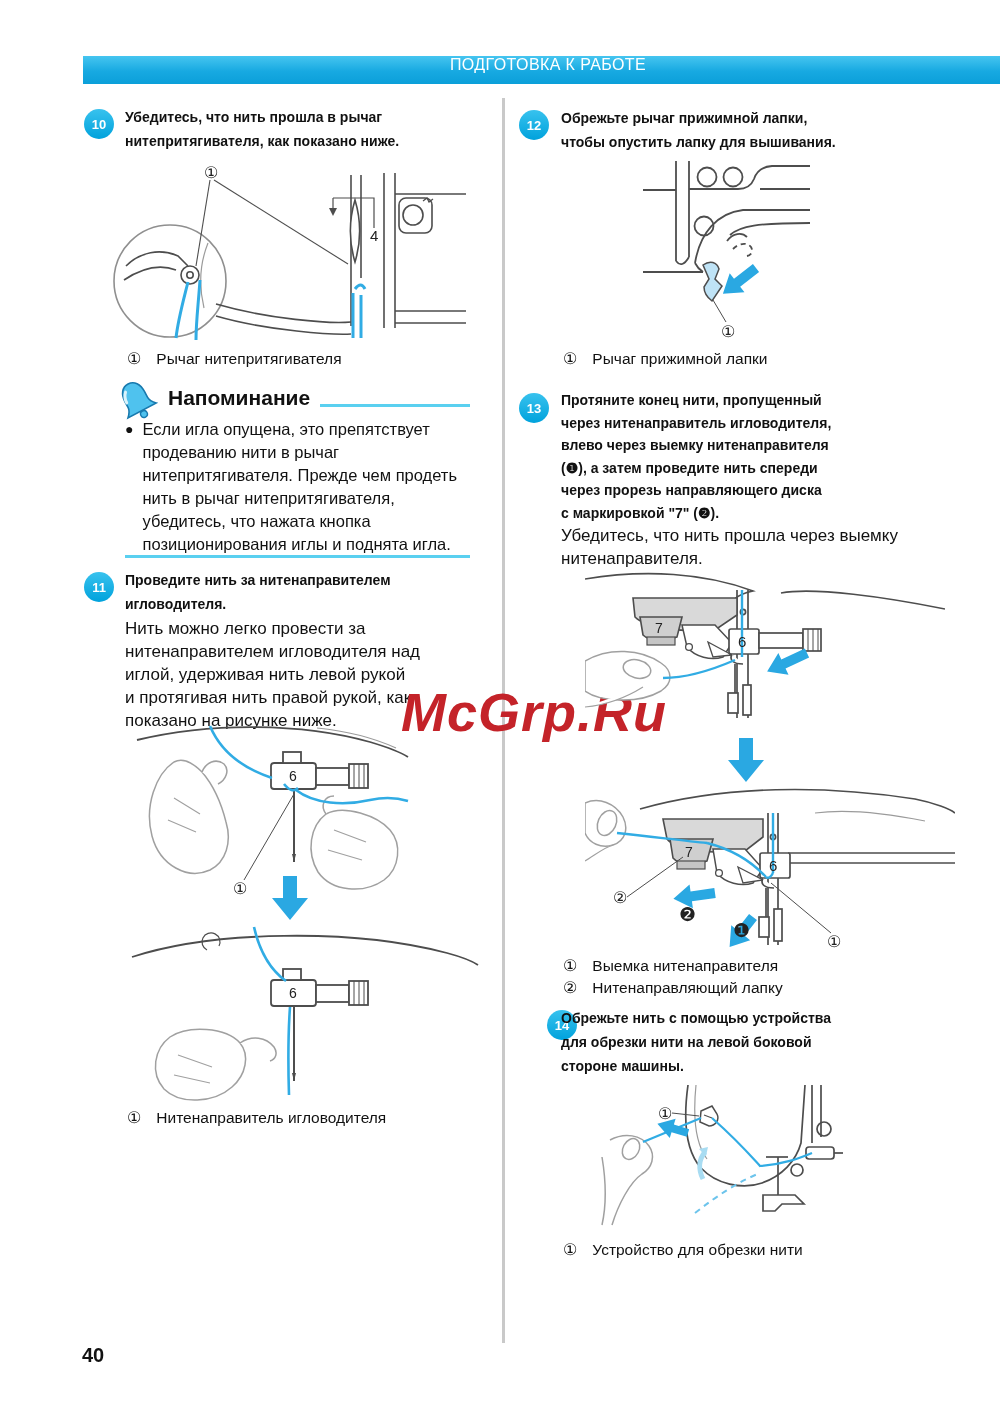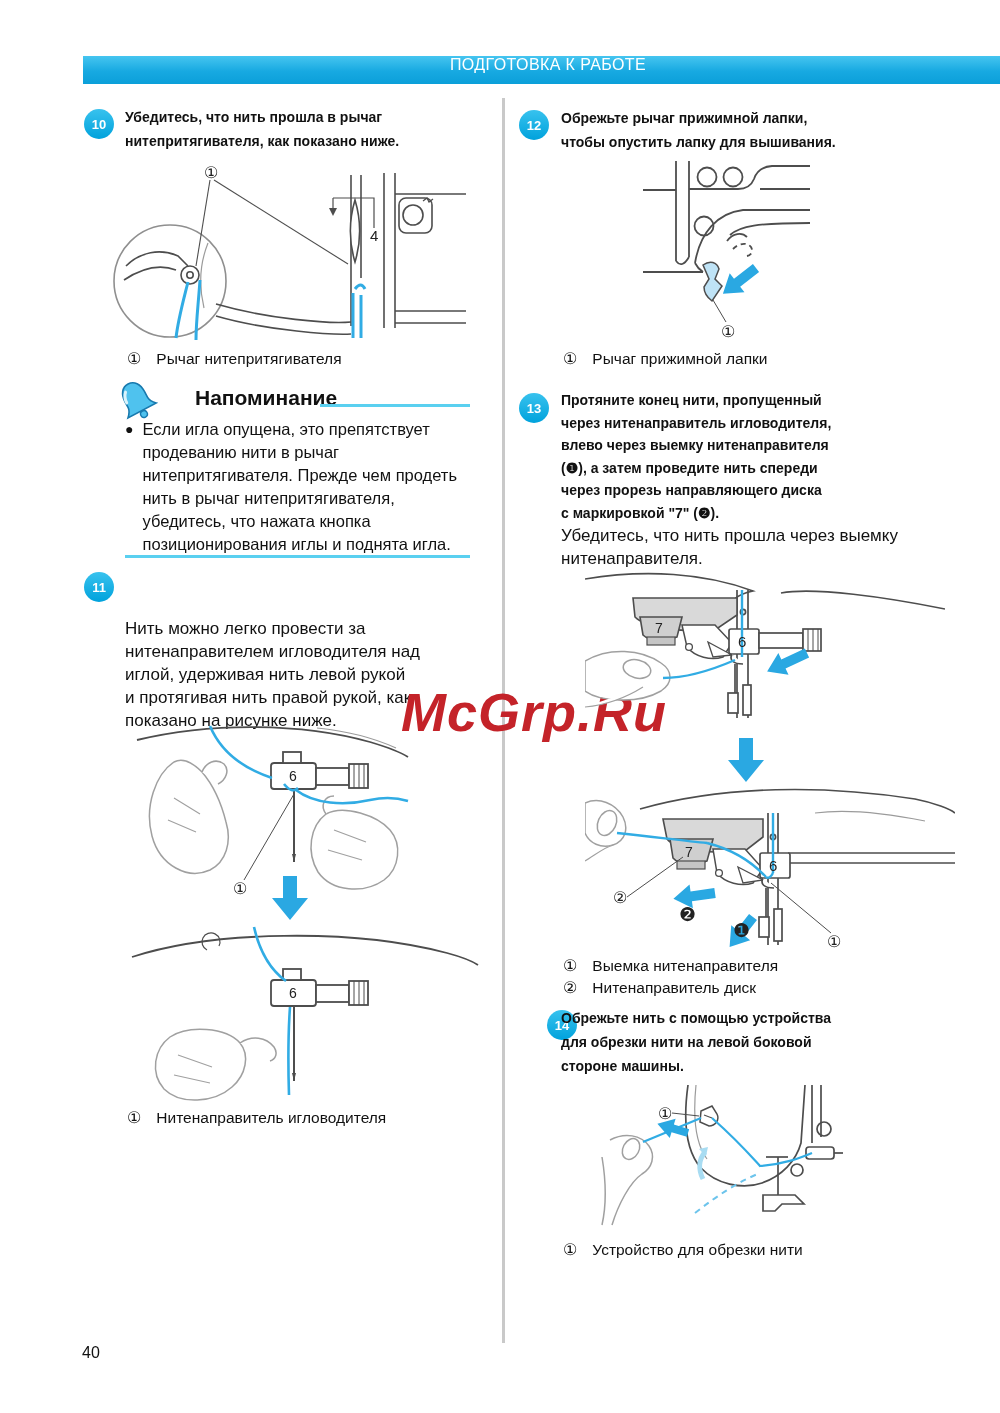--- a/index.html
+++ b/index.html
@@ -15,28 +15,28 @@
   .vdivider{position:absolute;left:502px;top:98px;width:2.5px;height:1245px;background:#c9c9c9;}
   
   .badge{position:absolute;width:30px;height:30px;border-radius:50%;
     background:linear-gradient(180deg,#38c2ee,#00a2dc);color:#fff;font-size:13px;font-weight:bold;
     display:flex;align-items:center;justify-content:center;}
   .heading{position:absolute;font-size:14px;font-weight:bold;line-height:24px;white-space:pre-line;}
   .body-text{position:absolute;font-size:17px;line-height:23px;white-space:pre-line;}
   .caption{position:absolute;display:flex;align-items:flex-start;font-size:15.5px;line-height:20px;}
   .cmark{margin-right:15px;font-size:16px;}
   
-  .rem-title{position:absolute;font-size:21px;font-weight:bold;margin-left:27px;}
+  .rem-title{position:absolute;font-size:21px;font-weight:bold;}
   .rem-line{position:absolute;height:3px;background:#5ad0f0;}
   .rem-row{position:absolute;display:flex;font-size:16.5px;line-height:23px;}
   .rem-bullet{margin-right:9px;font-size:14px;line-height:23px;}
   .rem-text{white-space:pre-line;}
   .watermark{position:absolute;left:401px;top:681px;font-size:54px;font-style:italic;font-weight:bold;
     color:#c42329;letter-spacing:1px;}
-  .page-number{position:absolute;left:82px;top:1344px;font-size:16px;}
+  .page-number{position:absolute;left:82px;top:1344px;font-size:20px;font-weight:bold;}
   .fig{position:absolute;}
   .fig text{font-family:"Liberation Sans",sans-serif;fill:#222;}
   .down-arrow{position:absolute;}
 </style>
 </head>
 <body>
 
 <div class="page">
 
   <div class="header-bar">
@@ -115,20 +115,22 @@
     <span class="rem-text">Если игла опущена, это препятствует
 продеванию нити в рычаг
 нитепритягивателя. Прежде чем продеть
 нить в рычаг нитепритягивателя,
 убедитесь, что нажата кнопка
 позиционирования иглы и поднята игла.</span>
   </div>
   <div class="rem-line" style="left:125px;top:555px;width:345px"></div>
 
   <div class="badge" style="left:84px;top:572px">11</div>
+  <div class="heading" style="left:125px;top:568px;width:365px">Проведите нить за нитенаправителем
+игловодителя.</div>
   <div class="body-text" style="left:125px;top:617px;width:365px">Нить можно легко провести за
 нитенаправителем игловодителя над
 иглой, удерживая нить левой рукой
 и протягивая нить правой рукой, как
 показано на рисунке ниже.</div>
 
   <svg class="fig" style="left:112px;top:722px" width="375" height="177" viewBox="0 0 375 177">
     <g fill="none" stroke="#4d4d4d" stroke-width="1.8">
       <path d="M25,18 C100,0 190,1 258,20 C278,26 290,31 296,35"></path>
       <path d="M205,6 C235,9 262,16 284,26" stroke="#9b9b9b" stroke-width="1.2"></path>
@@ -357,21 +359,21 @@
     <text x="148" y="152" font-size="19">❶</text>
     <text x="242" y="162" font-size="16">①</text>
   </svg>
 
   <div class="caption" style="left:563px;top:956px">
     <span class="cmark">①</span>
     <span>Выемка нитенаправителя</span>
   </div>
   <div class="caption" style="left:563px;top:978px">
     <span class="cmark">②</span>
-    <span>Нитенаправитель диск</span>
+    <span>Нитенаправляющий лапку</span>
   </div>
 
   <div class="badge" style="left:547px;top:1010px">14</div>
   <div class="heading" style="left:561px;top:1006px;width:392px">Обрежьте нить с помощью устройства
 для обрезки нити на левой боковой
 стороне машины.</div>
 
   <svg class="fig" style="left:600px;top:1085px" width="340" height="152" viewBox="0 0 340 152">
     <g fill="none" stroke="#4d4d4d" stroke-width="1.7">
 

